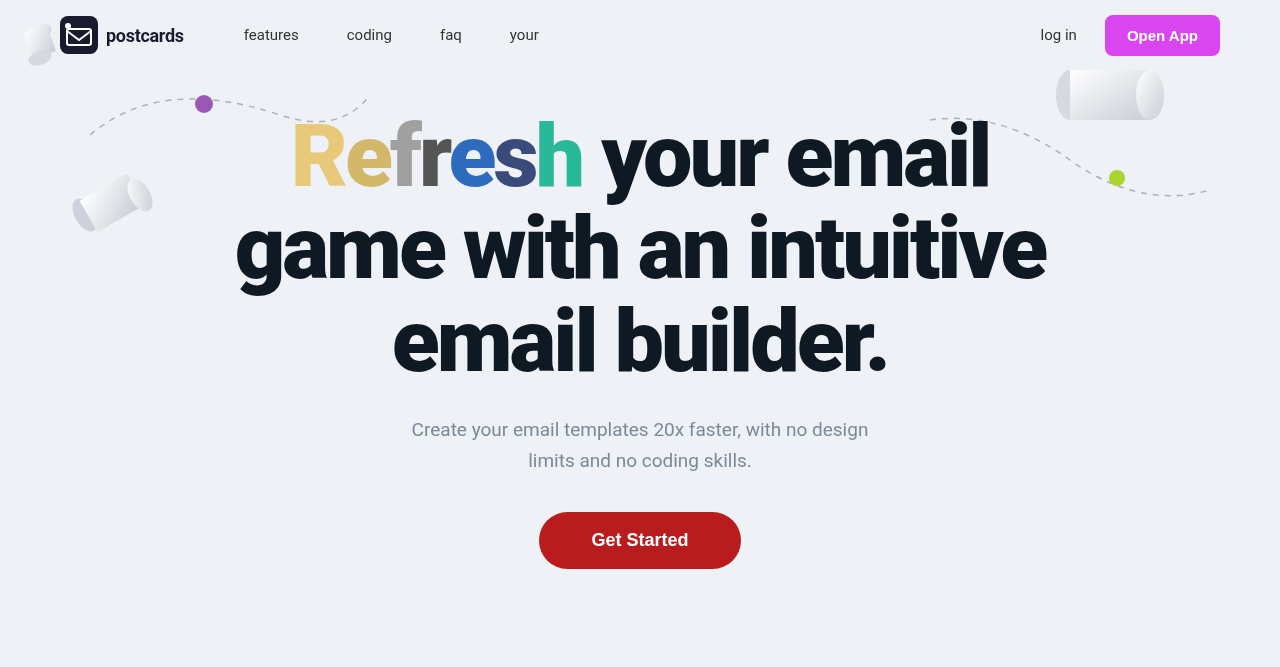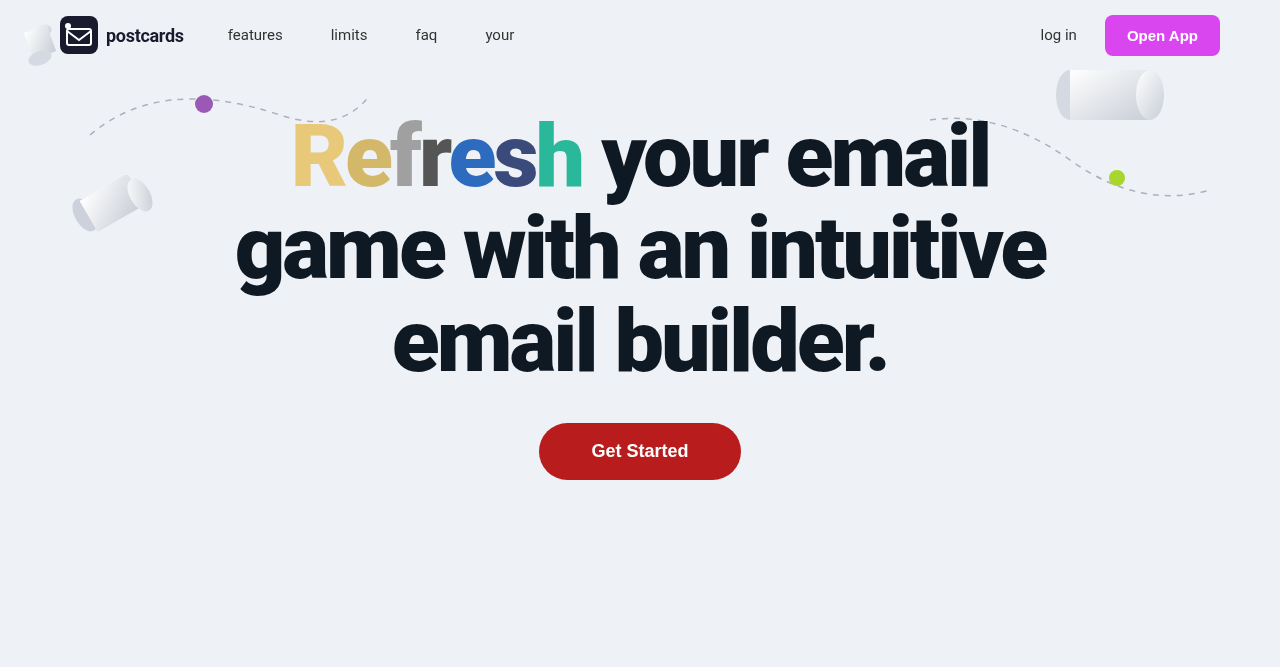--- a/index.html
+++ b/index.html
@@ -25,21 +25,21 @@
       align-items: center;
       padding: 0 60px;
       height: 70px;
       background-color: transparent;
     }
 
     .nav-logo {
       display: flex;
       align-items: center;
       gap: 8px;
-      margin-right: 44px;
+      margin-right: 60px;
       text-decoration: none;
       justify-content: space-between;
     }
 
     .logo-icon {
       width: 38px;
       height: 38px;
     }
 
     .logo-text {
@@ -209,21 +209,21 @@
       <rect width="38" height="38" rx="8" fill="#1a1a2e"></rect>
       <rect x="7" y="13" width="24" height="16" rx="2" fill="none" stroke="#fff" stroke-width="2"></rect>
       <path d="M7 15l12 9 12-9" stroke="#fff" stroke-width="2" fill="none"></path>
       <circle cx="8" cy="10" r="3" fill="#fff"></circle>
     </svg>
     <span class="logo-text">postcards</span>
   </a>
 
   <div class="nav-links">
     <a class="nav-link" href="#">features</a>
-    <a class="nav-link" href="#">limits</a>
+    <a class="nav-link" href="#">coding</a>
     <a class="nav-link" href="#">faq</a>
     <a class="nav-link" href="#">your</a>
   </div>
 
   <div class="nav-right">
     <a class="nav-login" href="#">log in</a>
     <button class="nav-open-app">Open App</button>
   </div>
 </nav>
 
@@ -279,15 +279,16 @@
 </svg>
 
 <section class="hero">
   <h1 class="hero-headline">
     <span class="refresh-word">
       <span class="refresh-r1">R</span><span class="refresh-e1">e</span><span class="refresh-f">f</span><span class="refresh-r2">r</span><span class="refresh-e2">e</span><span class="refresh-s">s</span><span class="refresh-h">h</span>
     </span>
     <span> your email<br>game with an intuitive<br>email builder.</span>
   </h1>
 
+  <p class="hero-subtext">Create your email templates 20x faster, with no design limits and no coding skills.</p>
 
   <button class="hero-cta">Get Started</button>
 </section>
 
 </body></html>

